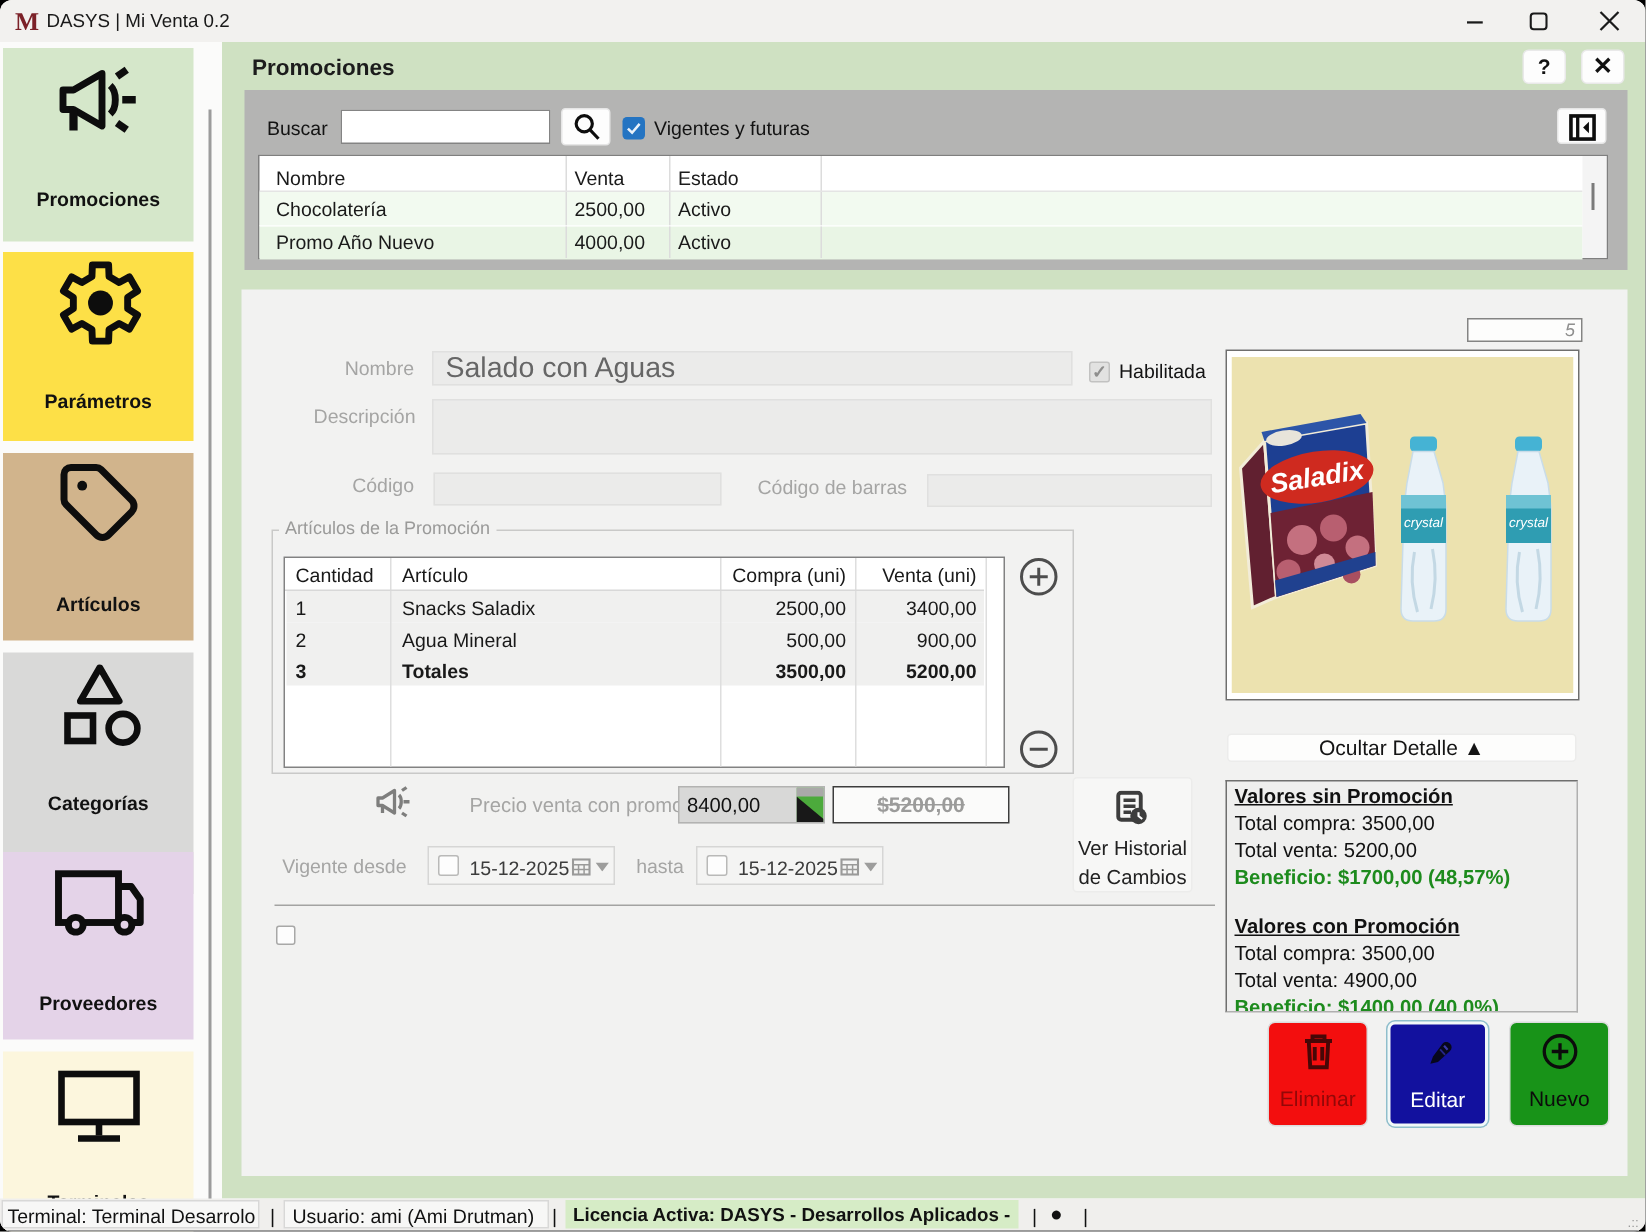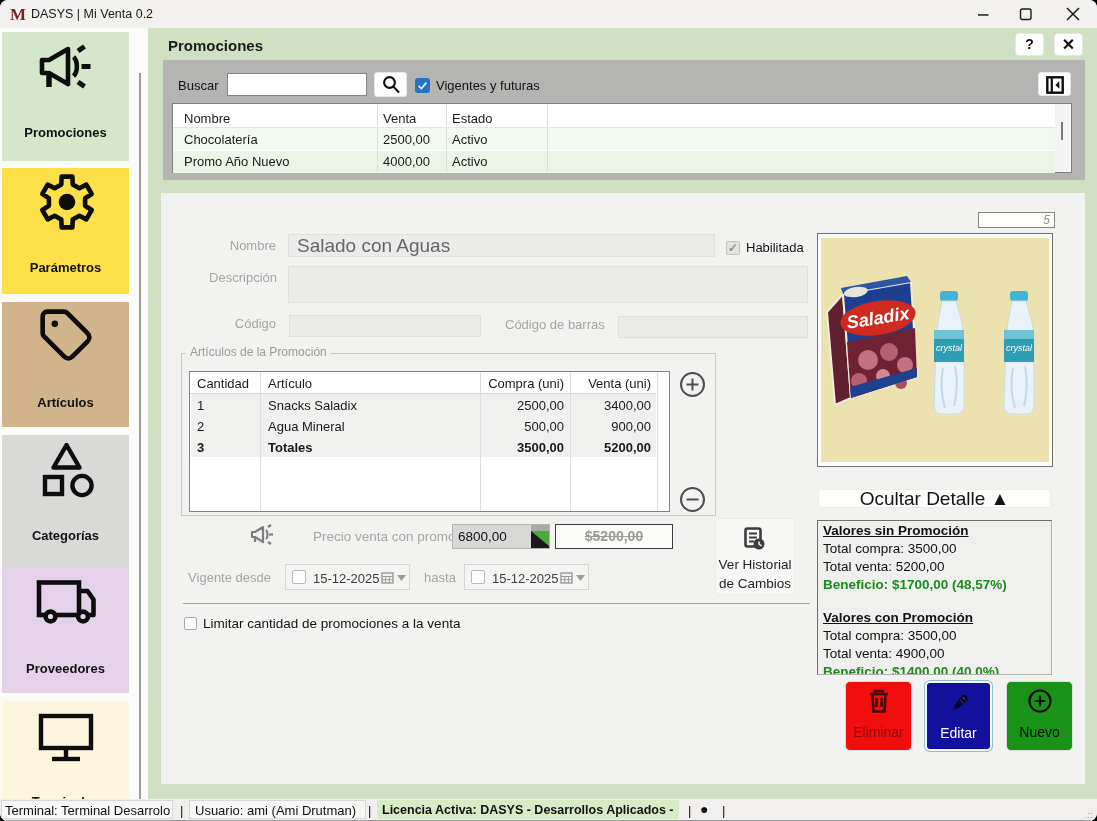--- a/index.html
+++ b/index.html
@@ -250,21 +250,21 @@
         <g stroke="#7e7e7d" stroke-width="2.2" fill="none">
           <path d="M3 8 L3 13 L6 13 L14 18 L14 3 L6 8 Z" stroke-linejoin="round"></path>
           <path d="M6 13 L6 18"></path>
           <path d="M17 6 C19 8 19 13 17 15"></path>
           <path d="M19 3 L22 1"></path>
             <path d="M20 10.5 L24 10.5"></path>
             <path d="M19 18 L22 20"></path>
         </g>
       </svg>
       <div class="abs" style="left:116px;top:336px;font-size:13.5px;color:#a5a5a4;margin-left:36px;">Precio venta con promoción</div>
-      <div class="abs" style="left:291px;top:331px;width:98px;height:25px;background:#d8d8d7;border:1px solid #b3b3b2;font-size:13.5px;color:#111;line-height:23px;padding-left:5px;">6800,00</div>
+      <div class="abs" style="left:291px;top:331px;width:98px;height:25px;background:#d8d8d7;border:1px solid #b3b3b2;font-size:13.5px;color:#111;line-height:23px;padding-left:5px;">8400,00</div>
       <svg class="abs" style="left:370px;top:332px;" width="18" height="23" viewBox="0 0 18 23">
         <rect x="0" y="0" width="18" height="23" fill="#4caa3c"></rect>
         <rect x="0" y="0" width="18" height="6" fill="#a9a9a8"></rect>
         <path d="M0 6 L18 21 L18 23 L0 23 Z" fill="#181818"></path>
       </svg>
       <div class="abs" style="left:394px;top:331px;width:118px;height:25px;background:#fbfbfa;border:1px solid #3c3c3c;font-size:14px;font-weight:bold;color:#9b9b9a;line-height:23px;text-align:center;"><s>$5200,00</s></div>
 
       <div class="abs" style="left:554px;top:325px;width:80px;height:77px;background:#f7f7f6;border:1px solid #ececeb;border-radius:3px;text-align:center;">
         <svg style="margin-top:8px;" width="22" height="24" viewBox="0 0 22 24">
           <rect x="1.5" y="1.5" width="15" height="18" rx="2" fill="none" stroke="#3d3d3d" stroke-width="2.6"></rect>
@@ -295,21 +295,20 @@
             <rect x="1" y="2" width="11" height="10" fill="none" stroke="#9a9a99" stroke-width="1.4"></rect>
             <path d="M1 5.5 H12 M4.7 5.5 V12 M8.4 5.5 V12 M1 8.7 H12" stroke="#9a9a99" stroke-width="1"></path>
           </svg>
         <svg class="abs" style="left:111px;top:10px;" width="9" height="6" viewBox="0 0 9 6">
             <path d="M0 0 L9 0 L4.5 6 Z" fill="#9d9d9c"></path>
           </svg>
       </div>
 
       <div class="abs" style="left:22px;top:410px;width:627px;height:1px;background:#a3a3a2;"></div>
       <div class="abs" style="left:23px;top:424px;width:13px;height:13px;background:#fdfdfd;border:1px solid #a8a8a7;border-radius:2px;"></div>
-      <div class="abs" style="left:42px;top:423px;font-size:13.5px;color:#141414;">Limitar cantidad de promociones a la venta</div>
 
       <div class="abs" style="left:817px;top:19px;width:77px;height:16px;background:#fdfdfc;border:1px solid #848483;font-size:12px;font-style:italic;color:#8f8f8e;text-align:right;line-height:14px;padding-right:4px;">5</div>
 
       <div class="abs" style="left:656px;top:40px;width:236px;height:234px;background:#fff;border:1px solid #6f6f6e;">
         <svg class="abs" style="left:3px;top:4px;" width="228" height="224" viewBox="0 0 228 224">
           <rect x="0" y="0" width="228" height="224" fill="#ece2af"></rect>
 
           <g>
             <polygon points="6,74 22,56 30,160 14,167" fill="#612030" stroke="#f2ecd8" stroke-width="2"></polygon>
             <polygon points="22,56 90,44 96,139 30,160" fill="#1d3f92" stroke="#f2ecd8" stroke-width="2"></polygon>
@@ -342,21 +341,21 @@
             <path d="M121 63 L135 63 L141 84 L143 100 L143 168 Q143 176 135 176 L121 176 Q113 176 113 168 L115 100 L117 84 Z" fill="#e9f2f8" stroke="#c9dcE8" stroke-width="1"></path>
             <rect x="113" y="92" width="30" height="32" fill="#2f9db2"></rect>
             <rect x="113" y="92" width="30" height="9" fill="#6fc3d4"></rect>
             <text x="128" y="113" font-family="Liberation Sans,sans-serif" font-size="9" font-style="italic" fill="#ffffff" text-anchor="middle">crystal</text>
             <path d="M122 130 Q118 150 124 170" fill="none" stroke="#c3d8e4" stroke-width="2"></path>
             <path d="M134 128 Q138 148 133 168" fill="none" stroke="#c3d8e4" stroke-width="2"></path>
           </g>
         </svg>
       </div>
 
-      <div class="abs" style="left:657px;top:296px;width:233px;height:19px;background:#fdfdfc;border:1px solid #ececeb;border-radius:3px;text-align:center;font-size:19px;color:#141414;line-height:17px;">Ocultar Detalle ▲</div>
+      <div class="abs" style="left:657px;top:296px;width:233px;height:19px;background:#fdfdfc;border:1px solid #ececeb;border-radius:3px;text-align:center;font-size:14px;color:#141414;line-height:17px;">Ocultar Detalle ▲</div>
 
       <div class="abs" style="left:656px;top:327px;width:235px;height:155px;background:#efefee;border:1px solid #6f6f6e;border-right-color:#b0b0af;border-bottom-color:#b0b0af;overflow:hidden;">
         <div class="abs" style="left:5px;top:2px;font-size:13.5px;font-weight:bold;text-decoration:underline;color:#111;">Valores sin Promoción</div>
         <div class="abs" style="left:5px;top:20px;font-size:13.5px;color:#111;">Total compra: 3500,00</div>
         <div class="abs" style="left:5px;top:38px;font-size:13.5px;color:#111;">Total venta: 5200,00</div>
         <div class="abs" style="left:5px;top:56px;font-size:13.5px;font-weight:bold;color:#1d8b1d;">Beneficio: $1700,00 (48,57%)</div>
         <div class="abs" style="left:5px;top:89px;font-size:13.5px;font-weight:bold;text-decoration:underline;color:#111;">Valores con Promoción</div>
         <div class="abs" style="left:5px;top:107px;font-size:13.5px;color:#111;">Total compra: 3500,00</div>
         <div class="abs" style="left:5px;top:125px;font-size:13.5px;color:#111;">Total venta: 4900,00</div>
         <div class="abs" style="left:5px;top:143px;font-size:13.5px;font-weight:bold;color:#1d8b1d;">Beneficio: $1400,00 (40,0%)</div>

